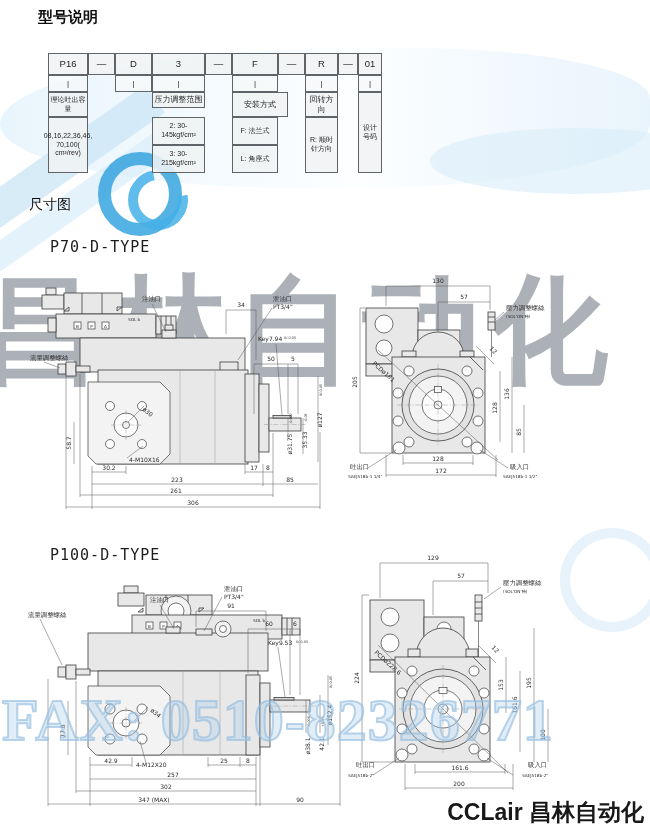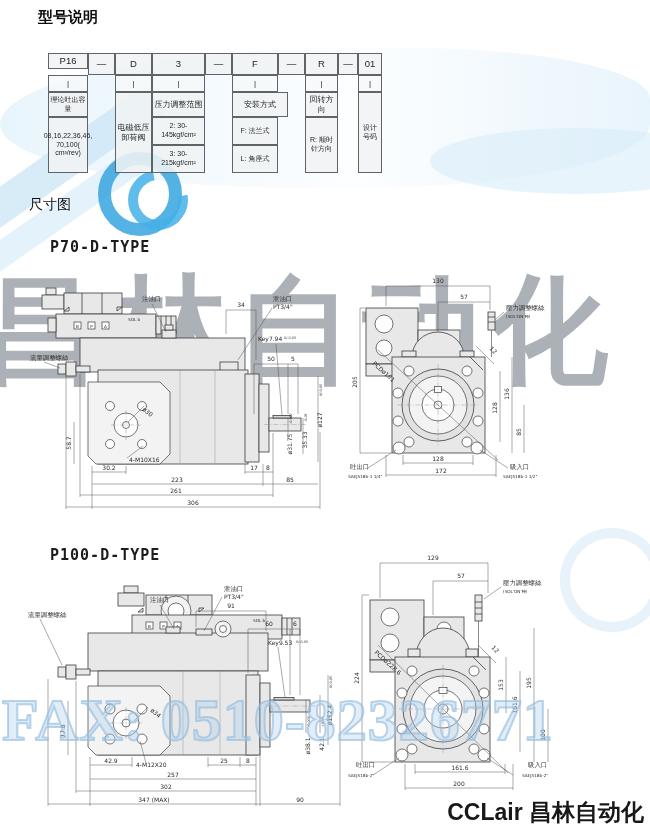--- a/index.html
+++ b/index.html
@@ -22,21 +22,21 @@
   .wm-big{left:-18px;top:252px;font-size:118px;font-weight:bold;letter-spacing:9px;
     color:rgba(82,93,104,.48);}
   .wm-tel{left:2px;top:608px;z-index:3;font-family:"Liberation Serif",serif;font-weight:bold;font-size:60px;
     letter-spacing:1px;color:rgba(168,203,233,.35);-webkit-text-stroke:2px rgba(148,189,224,.65);}
   .wm-fax{left:2px;top:686px;z-index:3;font-family:"Liberation Serif",serif;font-weight:bold;font-size:60px;
     letter-spacing:1px;color:rgba(168,203,233,.35);-webkit-text-stroke:2px rgba(148,189,224,.65);}
   
   .ly{position:absolute;z-index:2;}
   .h1{left:38px;top:8px;font-size:15px;font-weight:bold;color:#0d0d0d;}
   .h2{left:29px;top:196px;font-size:14px;font-weight:normal;color:#0d0d0d;}
-  .dwg-title{font-family:"DejaVu Sans Mono",monospace;font-weight:bold;font-size:15px;color:#1c1c1c;letter-spacing:1px;}
+  .dwg-title{font-family:"DejaVu Sans Mono",monospace;font-weight:normal;font-size:15px;color:#1c1c1c;letter-spacing:1px;}
   .footer{right:6px;top:797px;font-size:23px;font-weight:600;color:#181818;}
   
   .tc{position:absolute;z-index:2;box-sizing:border-box;border:1px solid #5f6468;
       background:rgba(240,242,244,.88);color:#1f1f1f;display:flex;align-items:center;justify-content:center;
       text-align:center;font-size:8px;line-height:1.25;padding:1px;}
   .tc.hd{font-size:9.5px;}
   .tc.sm{font-size:7px;}
   .tc.pipe{font-size:8px;background:rgba(246,248,249,.88);}
   
   svg{position:absolute;z-index:2;overflow:visible;}
@@ -64,42 +64,41 @@
   <div class="wm logo-swirl2"></div>
   <div class="wm wm-big">昌林自动化</div>
   <div class="wm wm-fax">FAX: 0510-82326771</div>
 
   <div class="ly h1">型号说明</div>
   <div class="ly h2">尺寸图</div>
   <div class="ly dwg-title" style="left:50px;top:238px;">P70-D-TYPE</div>
   <div class="ly dwg-title" style="left:50px;top:546px;">P100-D-TYPE</div>
   <div class="ly footer" style="position:absolute;">CCLair 昌林自动化</div>
 
-  <div class="tc hd" style="left:48px;top:53px;width:40px;height:16px">P16</div>
+  <div class="tc hd" style="left:48px;top:53px;width:40px;height:22px">P16</div>
   <div class="tc hd" style="left:88px;top:53px;width:27px;height:22px">—</div>
   <div class="tc hd" style="left:115px;top:53px;width:37px;height:22px">D</div>
   <div class="tc hd" style="left:152px;top:53px;width:53px;height:22px">3</div>
   <div class="tc hd" style="left:205px;top:53px;width:27px;height:22px">—</div>
   <div class="tc hd" style="left:232px;top:53px;width:46px;height:22px">F</div>
   <div class="tc hd" style="left:278px;top:53px;width:27px;height:22px">—</div>
   <div class="tc hd" style="left:305px;top:53px;width:33px;height:22px">R</div>
   <div class="tc hd" style="left:338px;top:53px;width:20px;height:22px">—</div>
   <div class="tc hd" style="left:358px;top:53px;width:24px;height:22px">01</div>
 
   <div class="tc pipe" style="left:48px;top:75px;width:40px;height:17px">|</div>
   <div class="tc pipe" style="left:115px;top:75px;width:37px;height:17px">|</div>
   <div class="tc pipe" style="left:152px;top:75px;width:53px;height:17px">|</div>
   <div class="tc pipe" style="left:232px;top:75px;width:46px;height:17px">|</div>
   <div class="tc pipe" style="left:305px;top:75px;width:33px;height:17px">|</div>
   <div class="tc pipe" style="left:358px;top:75px;width:24px;height:17px">|</div>
 
   <div class="tc sm" style="left:48px;top:92px;width:40px;height:25px">理论吐出容量</div>
   <div class="tc sm" style="left:48px;top:117px;width:40px;height:56px">08,16,22,36,46, 70,100( cm³/rev)</div>
-  <div class="tc" style="left:115px;top:92px;width:37px;height:81px">电磁低压卸荷阀</div>
-  <div class="tc" style="left:152px;top:92px;width:53px;height:25px">压力调整范围</div>
+  <div class="tc" style="left:152px;top:92px;width:53px;height:16px">压力调整范围</div>
   <div class="tc sm" style="left:152px;top:117px;width:53px;height:28px">2: 30-145kgf/cm²</div>
   <div class="tc sm" style="left:152px;top:145px;width:53px;height:28px">3: 30-215kgf/cm²</div>
   <div class="tc" style="left:232px;top:92px;width:56px;height:25px">安装方式</div>
   <div class="tc sm" style="left:232px;top:117px;width:46px;height:28px">F: 法兰式</div>
   <div class="tc sm" style="left:232px;top:145px;width:46px;height:28px">L: 角座式</div>
   <div class="tc" style="left:305px;top:92px;width:33px;height:25px">回转方向</div>
   <div class="tc sm" style="left:305px;top:117px;width:33px;height:56px">R: 顺时针方向</div>
   <div class="tc sm" style="left:358px;top:92px;width:24px;height:81px">设计号码</div>
 
   <svg style="left:30px;top:272px;" width="320" height="253" viewBox="0 0 320 253">

